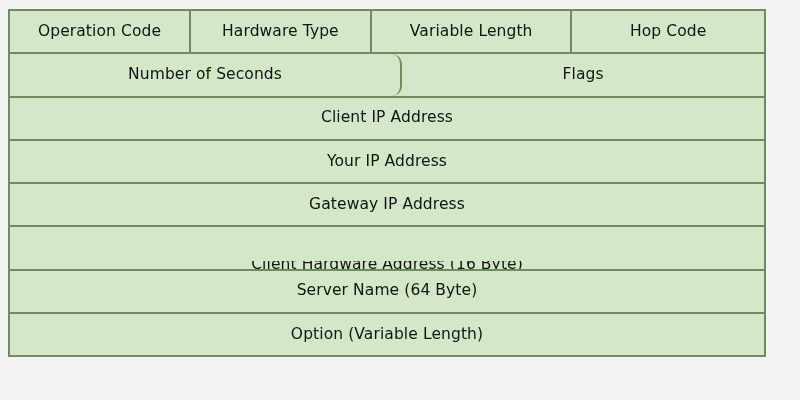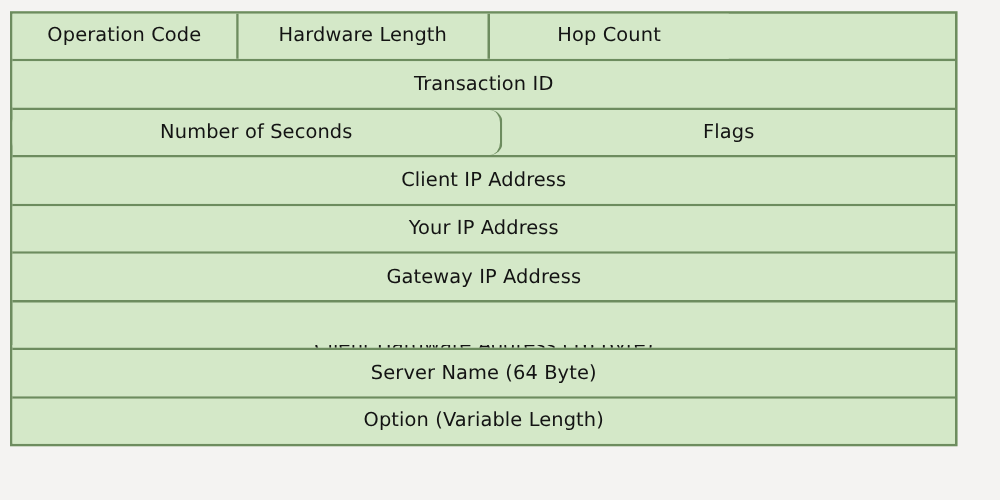--- a/index.html
+++ b/index.html
@@ -52,25 +52,23 @@
   .packet-field:last-child {
     border-right: none;
   }
 </style>
 </head>
 <body>
 
 <div id="packet-diagram">
     <div class="packet-row">
       <div class="packet-field" style="flex: 0 0 24%;">Operation Code</div>
-      <div class="packet-field" style="flex: 0 0 26.6%;">Hardware Length</div>
-      <div class="packet-field" style="flex: 0 0 25.4%;">Hop Count</div>
-    </div>
-    <div class="packet-row">
-      <div class="packet-field" style="flex: 0 0 100%;">Transaction ID</div>
+      <div class="packet-field" style="flex: 0 0 24%;">Hardware Type</div>
+      <div class="packet-field" style="flex: 0 0 26.6%;">Variable Length</div>
+      <div class="packet-field" style="flex: 0 0 25.4%;">Hop Code</div>
     </div>
     <div class="packet-row">
       <div class="packet-field" style="flex: 0 0 52%; border-radius: 10px;">Number of Seconds</div>
       <div class="packet-field" style="flex: 0 0 48%;">Flags</div>
     </div>
     <div class="packet-row">
       <div class="packet-field" style="flex: 0 0 100%;">Client IP Address</div>
     </div>
     <div class="packet-row">
       <div class="packet-field" style="flex: 0 0 100%; text-align: center;">Your IP Address</div>

